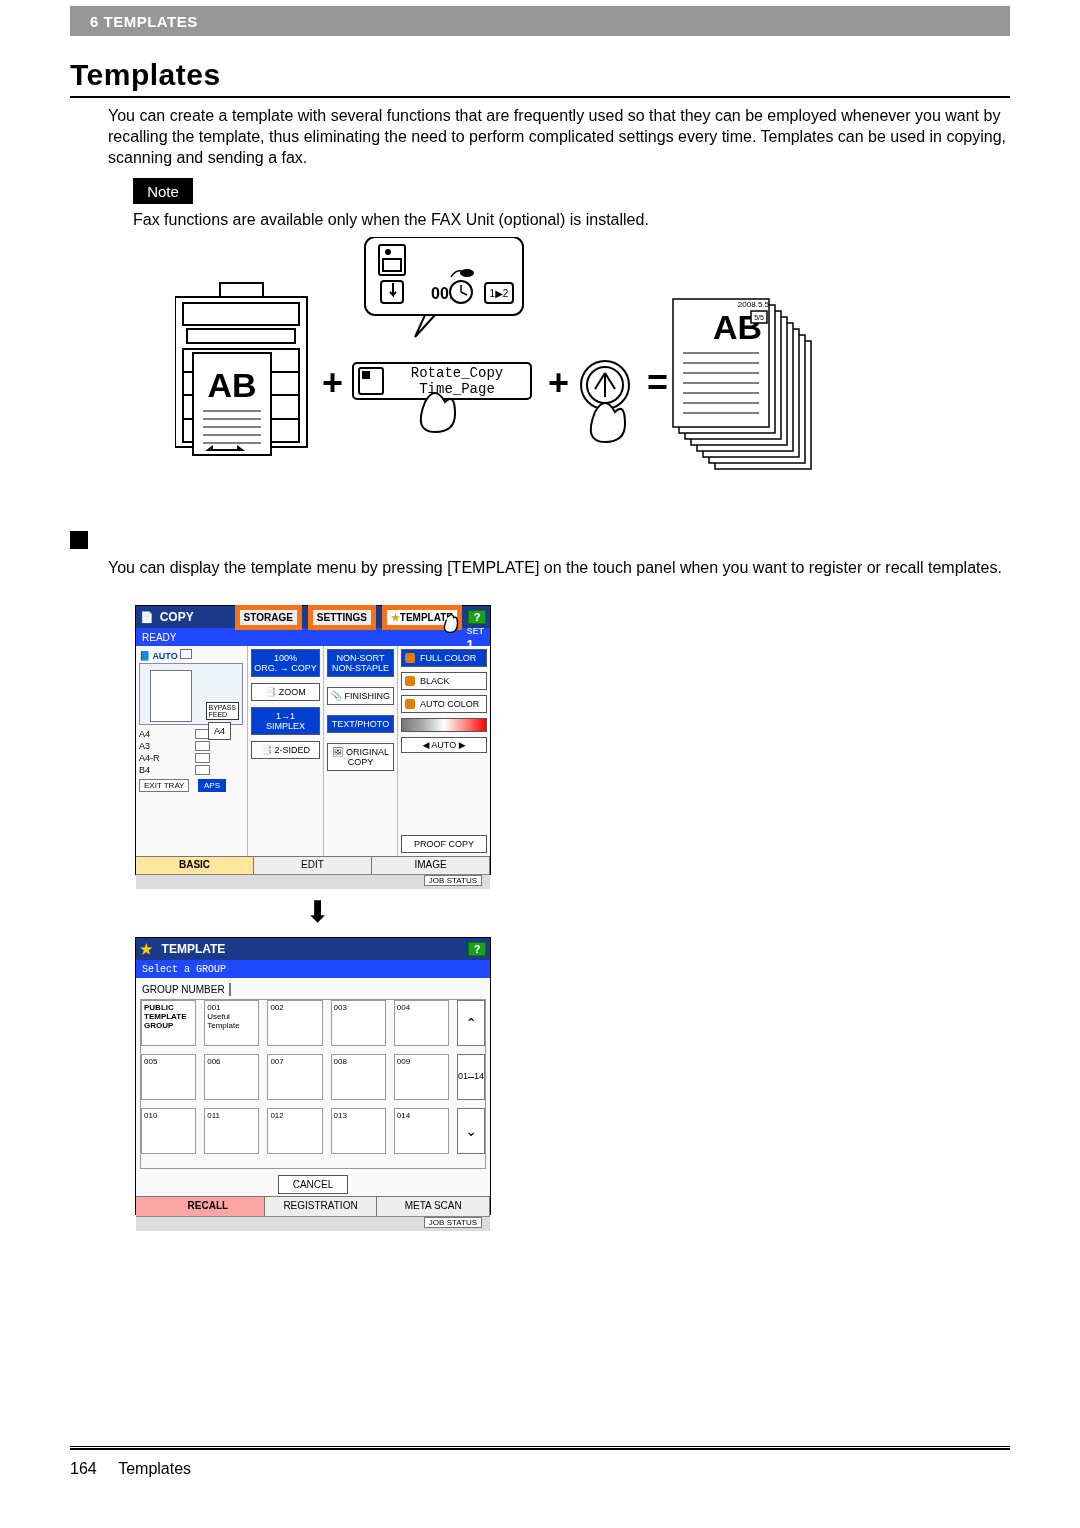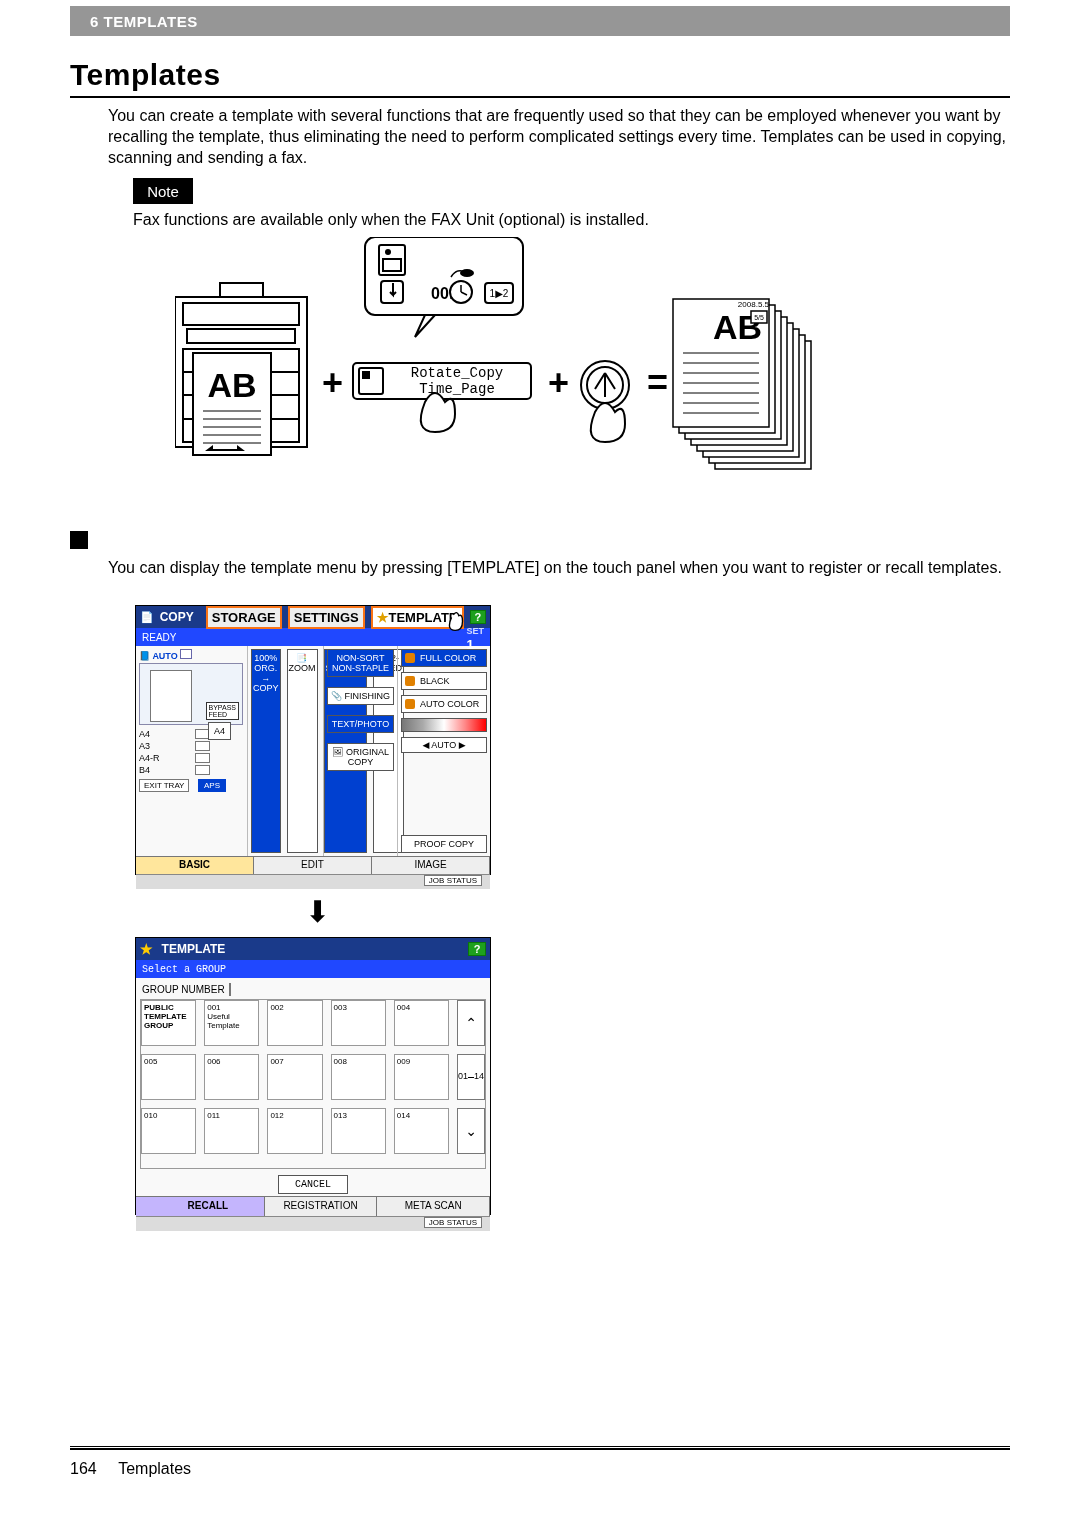--- a/index.html
+++ b/index.html
@@ -29,41 +29,41 @@
   .h2 { position:absolute; left:70px; top:528px; font-size:22px; font-weight:bold; }
   .h2 .sq { display:inline-block; width:18px; height:18px; background:#000; margin-right:10px; vertical-align:-1px; }
   .body2 { position:absolute; left:108px; top:558px; width:902px; font-size:16px; line-height:1.3; }
 
   
   .panel { position:absolute; border:1px solid #000; background:#f9f9f9; font-size:11px; }
   .p1 { left:135px; top:605px; width:356px; height:270px; }
   .p2 { left:135px; top:937px; width:356px; height:278px; }
 
   .p-head { background:#1a3a8a; color:#fff; display:flex; align-items:center; height:22px; gap:6px; padding:0 4px; font-weight:bold; }
-  .p-head .tab { background:#eee; color:#000; font-size:13px; padding:2px 4px; border:2px solid #f97316; }
+  .p-head .tab { background:#eee; color:#000; font-size:10px; padding:2px 4px; border:5px solid #f97316; }
   .p-head .tab.sel { background:#fff; }
   .p-head .star { color:#ffcc00; font-size:14px; margin-right:3px; }
   .p-head .qmark { margin-left:auto; background:#1ea01e; color:#fff; width:18px; text-align:center; border:1px solid #0a780a; }
 
   .sub-blue { height:18px; background:#2048ff; color:#fff; display:flex; align-items:center; padding:0 6px; font-size:10px; }
   .sub-blue .right { margin-left:auto; font-weight:bold; font-size:13px; }
 
   .p1-body { display:flex; height:calc(100% - 58px); }
   .col { border-right:1px solid #bbb; padding:3px; }
   .col:last-child { border-right:0; }
   .drawers { width:112px; font-size:9px; }
   .drawer-pic { width:104px; height:62px; background:#eef3fa; border:1px solid #88a; margin:2px 0 4px 0; position:relative; }
   .drawer-pic::before { content:""; position:absolute; left:10px; top:6px; width:40px; height:50px; background:#fff; border:1px solid #777; }
   .drawer-pic::after { content:"BYPASS\A FEED"; white-space:pre; position:absolute; right:3px; top:38px; font-size:7px; border:1px solid #333; padding:1px 2px; background:#fff; }
   .dlist { display:grid; grid-template-columns:56px 15px; row-gap:2px; font-size:9px; margin-top:2px; }
   .dlist span.b { border:1px solid #777; text-align:center; background:#fff; }
   .exit { border:1px solid #777; display:inline-block; padding:1px 4px; font-size:8px; margin-top:4px; background:#fff; }
   .aps { display:inline-block; background:#0040d0; color:#fff; font-size:8px; padding:2px 6px; margin:4px 0 0 6px; }
 
-  .mid { width:76px; display:flex; flex-direction:row; gap:6px; align-items:stretch; }
+  .mid { width:76px; display:flex; flex-direction:column; gap:6px; align-items:stretch; }
   .pill { border:1px solid #555; background:#fff; text-align:center; font-size:9px; padding:3px 1px; }
   .pill.hd { background:#0040d0; color:#fff; }
   .mid2 { width:74px; display:flex; flex-direction:column; gap:10px; }
   .rt { flex:1; display:flex; flex-direction:column; gap:5px; padding:3px; }
   .rt .opt { border:1px solid #555; background:#fff; font-size:9px; padding:3px 2px 3px 18px; position:relative; }
   .rt .opt.sel { background:#0040d0; color:#fff; }
   .rt .opt::before { content:""; position:absolute; left:3px; top:3px; width:10px; height:10px; background:#e08000; border-radius:2px; }
   .hue { height:14px; border:1px solid #555; background:linear-gradient(90deg,#777,#aaa,#fff,#f88,#f00); }
   .autohue { border:1px solid #555; background:#fff; text-align:center; font-size:9px; padding:2px 0; }
   .proof { border:1px solid #555; background:#fff; text-align:center; font-size:9px; padding:3px 0; margin-top:auto; }
@@ -76,24 +76,24 @@
   .arrow-down { position:absolute; left:305px; top:894px; font-size:30px; }
 
   
   .p2-body { height:calc(100% - 58px); padding:4px 4px 0 4px; display:flex; flex-direction:column; }
   .grplbl { font-size:10px; padding:2px 2px 4px 2px; }
   .grpbox { width:58px; height:14px; border:1px solid #777; background:#fff; margin-left:4px; }
   .grid { flex:1; display:grid; grid-template-columns:repeat(5,1fr) 28px; grid-auto-rows:46px; border:1px solid #999;gap:8px; }
   .cell { border:1px solid #999; font-size:8px; padding:2px; background:#fff; word-break:break-word; }
   .scroll { grid-row:span 1; display:flex; align-items:center; justify-content:center; border:1px solid #777; background:#fff; font-size:14px; }
   .scroll-mid { font-size:9px; line-height:1.1; }
-  .cancelbtn { width:70px; margin:6px auto 2px auto; border:1px solid #555; background:#fff; text-align:center; font-size:10px; padding:3px 0;font-family:Liberation Mono, monospace; }
+  .cancelbtn { width:70px; margin:6px auto 2px auto; border:1px solid #555; background:#fff; text-align:center; font-size:10px; padding:3px 0; }
   .tabs2 { display:flex; height:20px; font-size:10px; }
   .tabs2 div { flex:1; text-align:center; border-top:1px solid #777; border-right:1px solid #777; padding-top:3px; background:#eee; }
-  .tabs2 div.on { background:#c4b5fd; font-weight:bold;padding-left:16px; }
+  .tabs2 div.on { background:#fca5a5; font-weight:bold;padding-left:16px; }
 
   
   .bot-rules { position:absolute; left:70px; top:1446px; width:940px; height:4px; border-top:1px solid #000; border-bottom:2px solid #000; }
   .footer { position:absolute; left:70px; top:1460px; font-size:16px; }
   .footer .pg { display:inline-block; width:44px; }
 
   
   .finger { width:22px; height:22px; display:inline-block; position:relative; }
 </style>
 </head>

